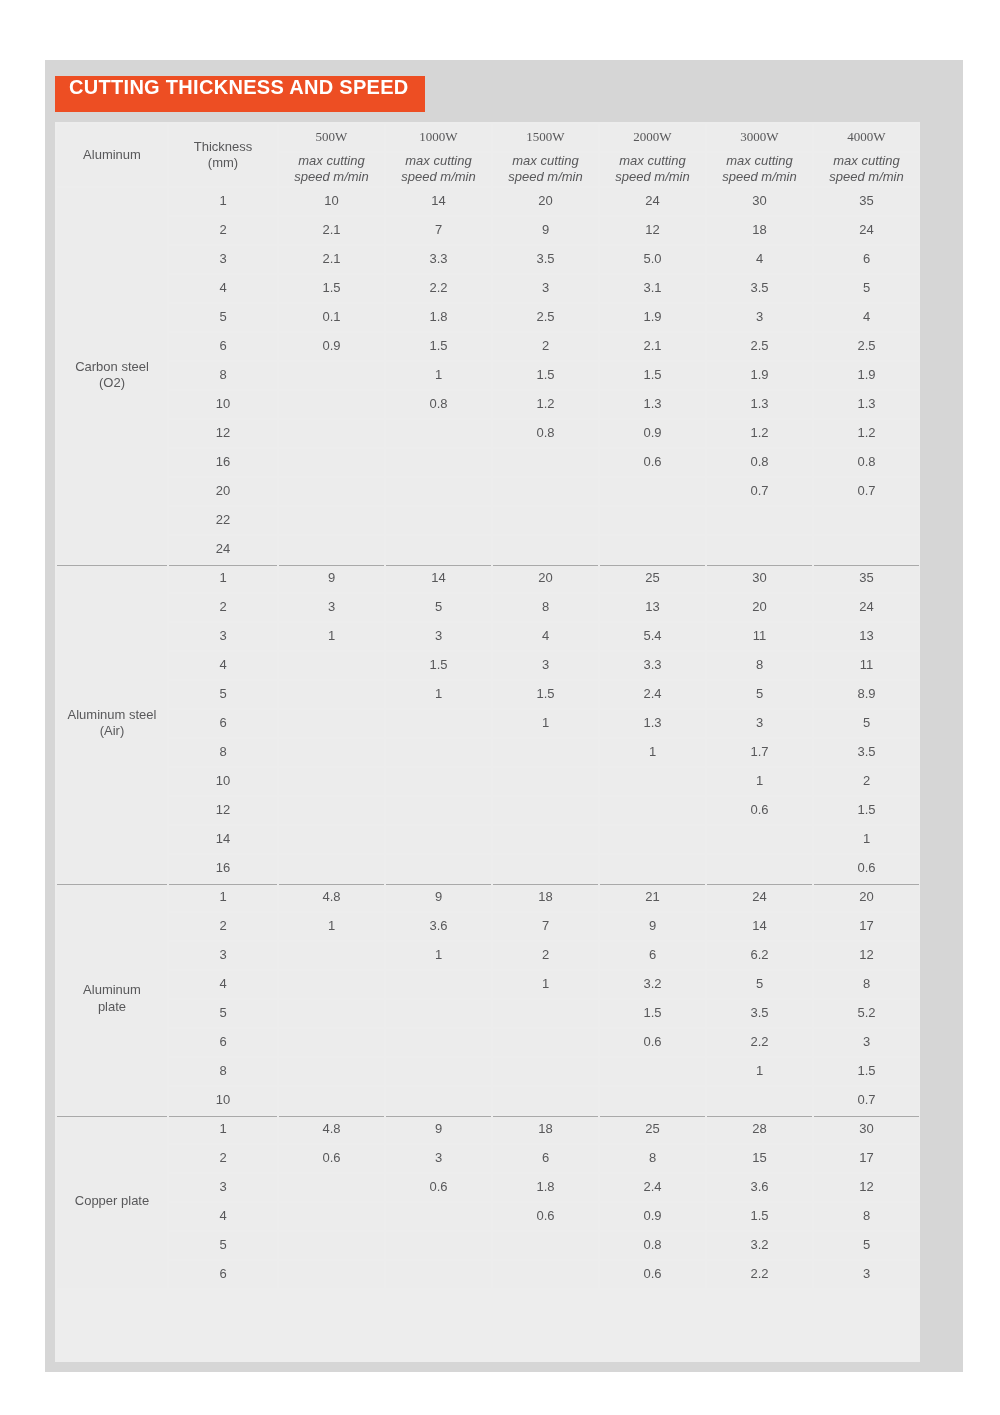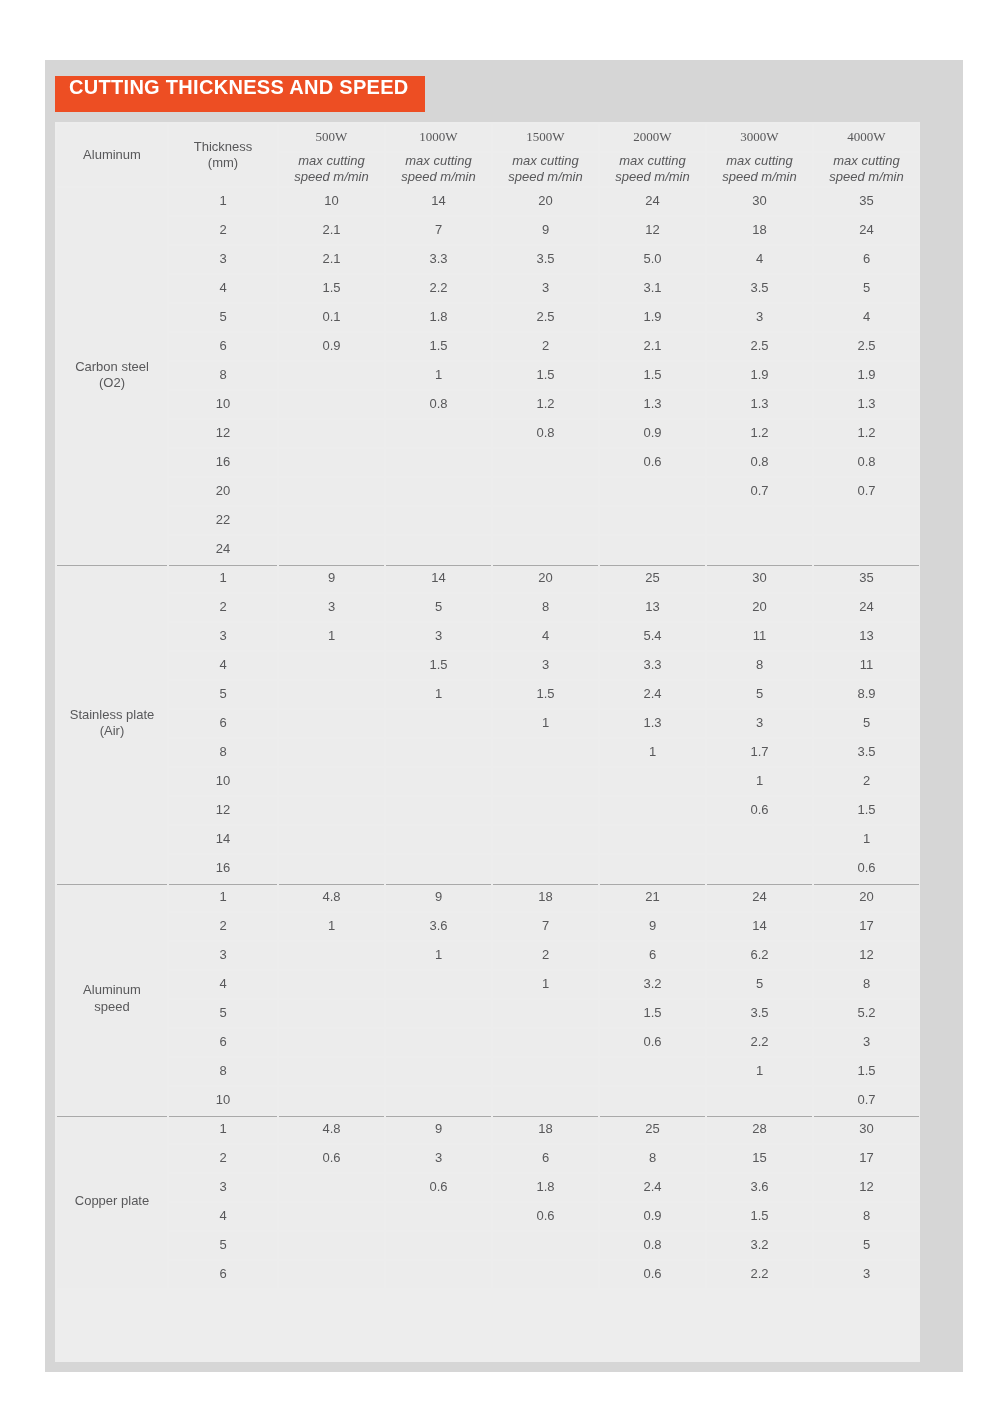--- a/index.html
+++ b/index.html
@@ -263,21 +263,21 @@
             <td class="thick">24</td>
             <td class="val"></td>
             <td class="val"></td>
             <td class="val"></td>
             <td class="val"></td>
             <td class="val"></td>
             <td class="val"></td>
           </tr>
           <tr class="group-start">
             <td class="material" rowspan="11">
-              <div>Stainless plate</div>
+              <div>Aluminum steel</div>
               <div>(Air)</div>
             </td>
             <td class="thick">1</td>
             <td class="val">9</td>
             <td class="val">14</td>
             <td class="val">20</td>
             <td class="val">25</td>
             <td class="val">30</td>
             <td class="val">35</td>
           </tr>
@@ -367,21 +367,21 @@
             <td class="val"></td>
             <td class="val"></td>
             <td class="val"></td>
             <td class="val"></td>
             <td class="val"></td>
             <td class="val">0.6</td>
           </tr>
           <tr class="group-start">
             <td class="material" rowspan="8">
               <div>Aluminum</div>
-              <div>speed</div>
+              <div>plate</div>
             </td>
             <td class="thick">1</td>
             <td class="val">4.8</td>
             <td class="val">9</td>
             <td class="val">18</td>
             <td class="val">21</td>
             <td class="val">24</td>
             <td class="val">20</td>
           </tr>
           <tr>

